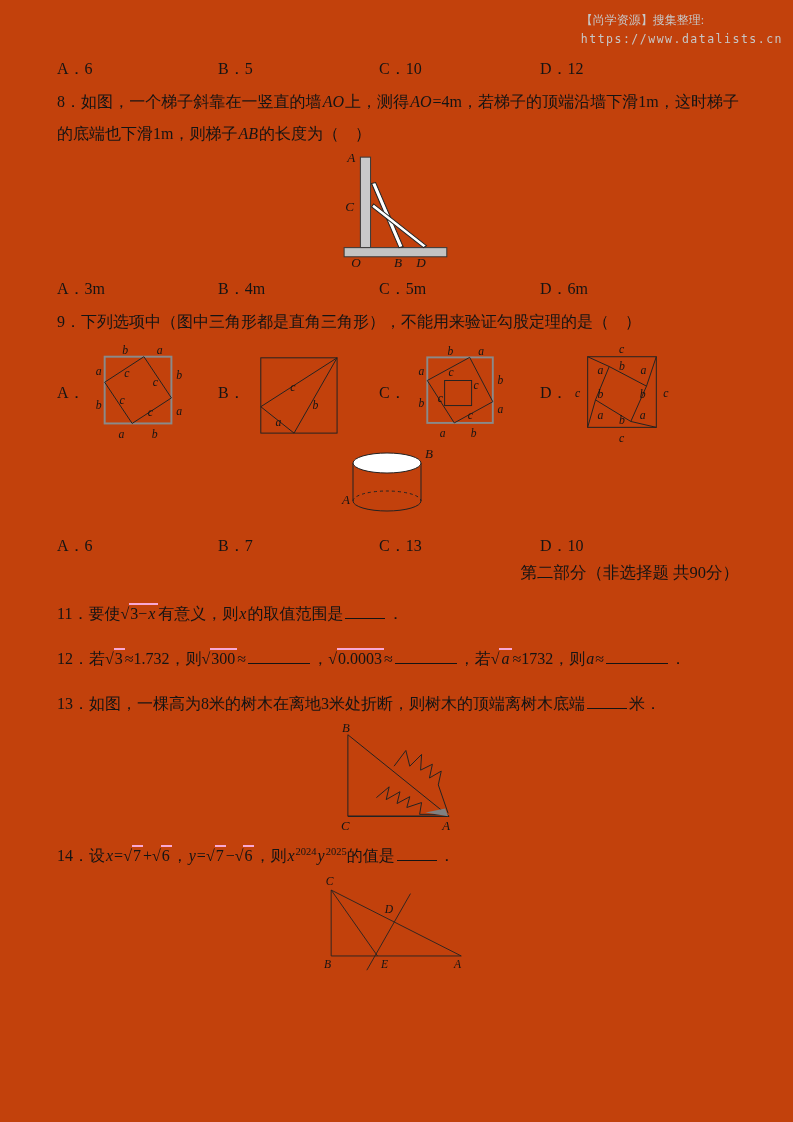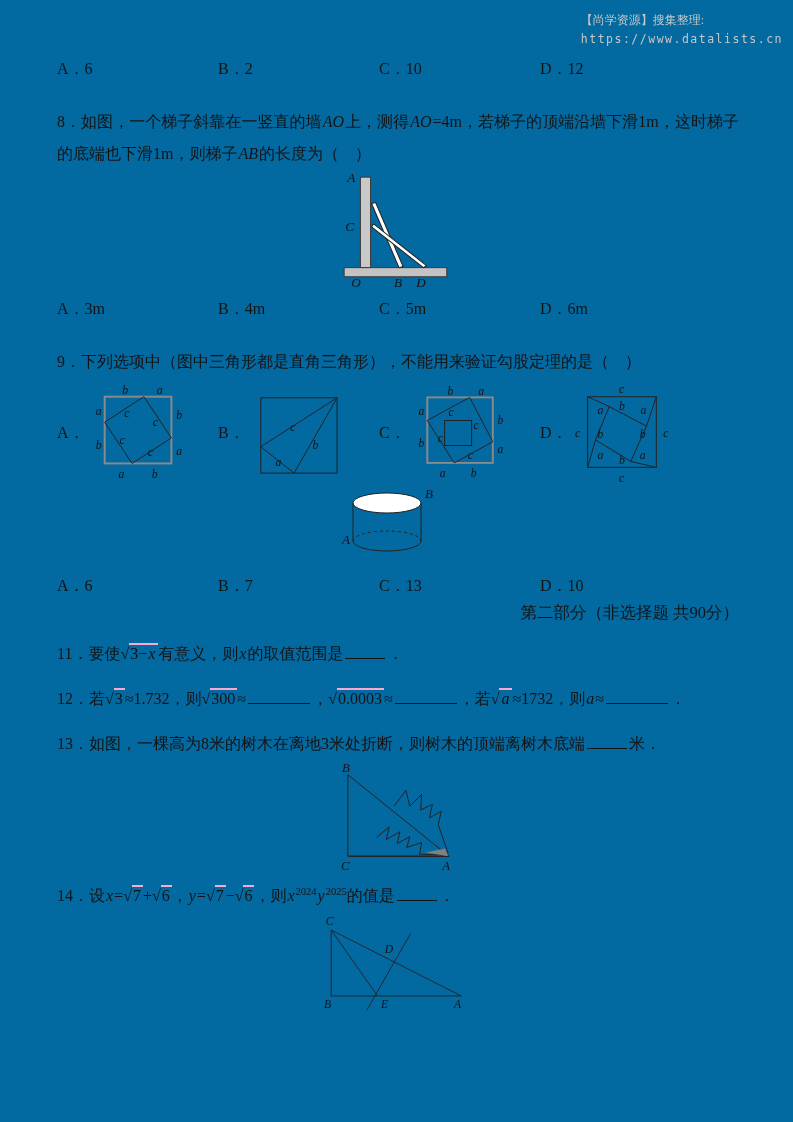--- a/index.html
+++ b/index.html
@@ -1,23 +1,23 @@
 <!DOCTYPE html>
 <html><head>
 <meta charset="utf-8">
 <style>
   html,body{margin:0;padding:0;background:#ffffff;}
-  .page{position:relative;width:793px;height:1122px;background:#0369a1;overflow:hidden;
+  .page{position:relative;width:793px;height:1122px;background:#c2410c;overflow:hidden;
         font-family:"Liberation Serif","DejaVu Serif",serif;color:#141414;}
   .watermark{position:absolute;top:10px;right:10px;text-align:left;color:#c7c7c7;
              font-size:12px;line-height:1.7;}
   .watermark .wm2{font-family:"DejaVu Sans Mono","Liberation Mono",monospace;
                   letter-spacing:1.5px;font-size:11.5px;}
   .content{position:absolute;left:57px;top:0;width:682px;}
-  p.q{font-size:16px;line-height:2.05;margin:24px 0 0 0;text-align:justify;}
+  p.q{font-size:16px;line-height:2.05;margin:4px 0 0 0;text-align:justify;}
   .opts{display:flex;font-size:16px;margin-top:4px;line-height:1.6;}
   .opts .opt{display:inline-block;width:161px;}
   .opts .opt:last-child{width:auto;}
   .opts7{margin-top:56px;}
   .figc{text-align:center;margin-top:0;}
   .figrow{display:flex;align-items:center;margin-top:4px;}
   .figrow .cell{display:flex;align-items:center;width:161px;}
   .figrow .cell:last-child{width:auto;}
   .figletter{font-size:16px;margin-right:2px;}
   .center-head{text-align:right;font-size:16.5px;margin-top:4px;}
@@ -40,21 +40,21 @@
 
   <div class="watermark">
     <div>【尚学资源】搜集整理:</div>
     <div class="wm2">https://www.datalists.cn</div>
   </div>
 
   <div class="content">
 
     <div class="opts opts7">
       <span class="opt">A．6</span>
-      <span class="opt">B．2</span>
+      <span class="opt">B．5</span>
       <span class="opt">C．10</span>
       <span class="opt">D．12</span>
     </div>
 
     <p class="q">8．如图，一个梯子斜靠在一竖直的墙<i class="mv">AO</i>上，测得<i class="mv">AO</i>=4m，若梯子的顶端沿墙下滑1m，这时梯子的底端也下滑1m，则梯子<i class="mv">AB</i>的长度为（　）</p>
 
     <div class="figc">
       <svg width="122" height="117" viewBox="0 0 120 115">
         <rect x="23" y="6" width="10" height="89" fill="#c9c9c9" stroke="#3a3a3a"></rect>
         <rect x="7" y="95" width="101" height="9" fill="#c3c3c3" stroke="#3a3a3a"></rect>

